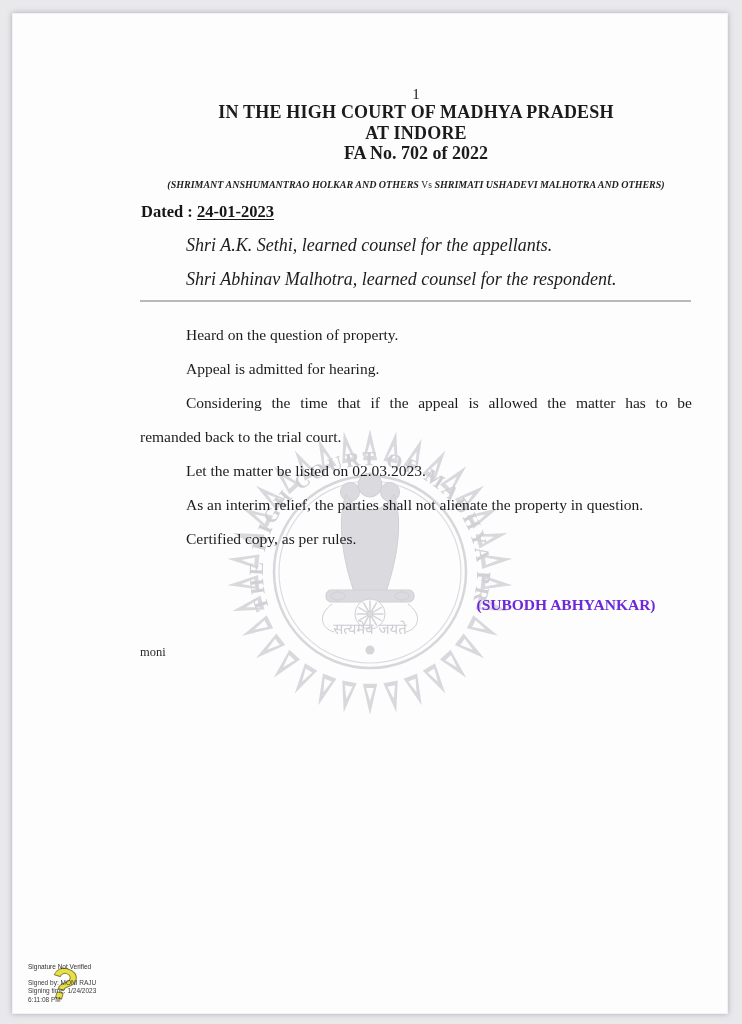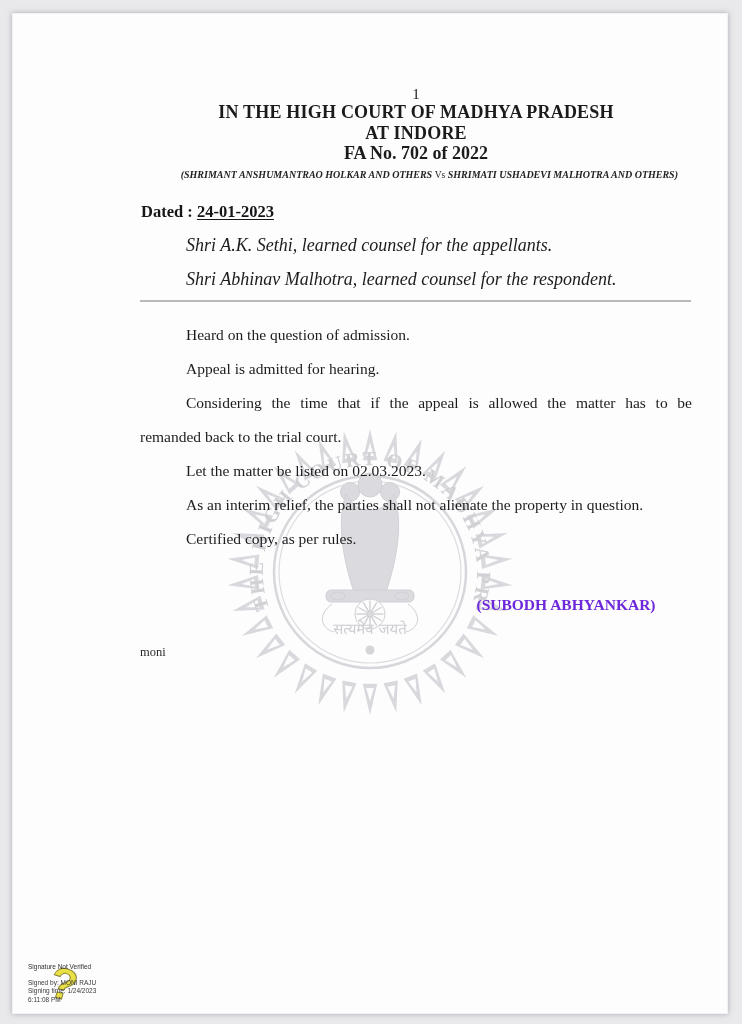--- a/index.html
+++ b/index.html
@@ -12,21 +12,21 @@
     position:absolute;left:12px;top:13px;width:716px;height:1001px;
     background:#fdfdfe;
     box-shadow:0 0 5px rgba(110,110,125,.5), inset 0 0 0 1px #f2f2f4;
   }
   .abs{position:absolute;}
   
   .header{left:128px;top:73px;width:552px;text-align:center;color:#1b1b1d;}
   .pageno{font-size:15px;line-height:16px;}
   .court{font-size:18px;font-weight:bold;line-height:20.5px;letter-spacing:.2px;}
   .caseno{font-size:18px;font-weight:bold;line-height:20.5px;}
-  .cause{margin:4px auto 0;width:524px;font-size:10px;font-weight:bold;font-style:italic;line-height:13px;color:#222;text-align:right;}
+  .cause{margin:11px auto 0;width:524px;font-size:10px;font-weight:bold;font-style:italic;line-height:19px;color:#222;}
   .cause .vs{font-style:normal;font-weight:normal;font-size:9.5px;}
   
   .dated{left:129px;top:189px;font-size:16.5px;font-weight:bold;color:#161618;}
   .dated .dval{text-decoration:underline;text-underline-offset:2px;}
   .counsel{left:174px;font-style:italic;font-size:18px;color:#1d1d1f;white-space:nowrap;}
   .c1{top:222px;} .c2{top:256px;}
   .rule{left:128px;top:287px;width:551px;height:2px;background:#b9b9bd;}
   
   .body{left:128px;top:305px;width:552px;font-size:15.5px;color:#1c1c1e;}
   .bline{height:34px;line-height:34px;white-space:nowrap;}
@@ -182,21 +182,21 @@
       <span>Dated :</span>
       <span class="dval">24-01-2023</span>
     </div>
 
     <div class="abs counsel c1">Shri A.K. Sethi, learned counsel for the appellants.</div>
     <div class="abs counsel c2">Shri Abhinav Malhotra, learned counsel for the respondent.</div>
 
     <div class="abs rule"></div>
 
     <div class="abs body">
-      <div class="bline indent">Heard on the question of admission.</div>
+      <div class="bline indent">Heard on the question of property.</div>
       <div class="bline indent">Appeal is admitted for hearing.</div>
       <div class="bline indent just">Considering the time that if the appeal is allowed  the matter has to be</div>
       <div class="bline">remanded back to the trial court.</div>
       <div class="bline indent">Let the matter be listed on 02.03.2023.</div>
       <div class="bline indent">As an interim relief, the parties shall not alienate the property in question.</div>
       <div class="bline indent">Certified copy, as per rules.</div>
     </div>
 
     <div class="abs sigblock">
       <div>(SUBODH ABHYANKAR)</div>

